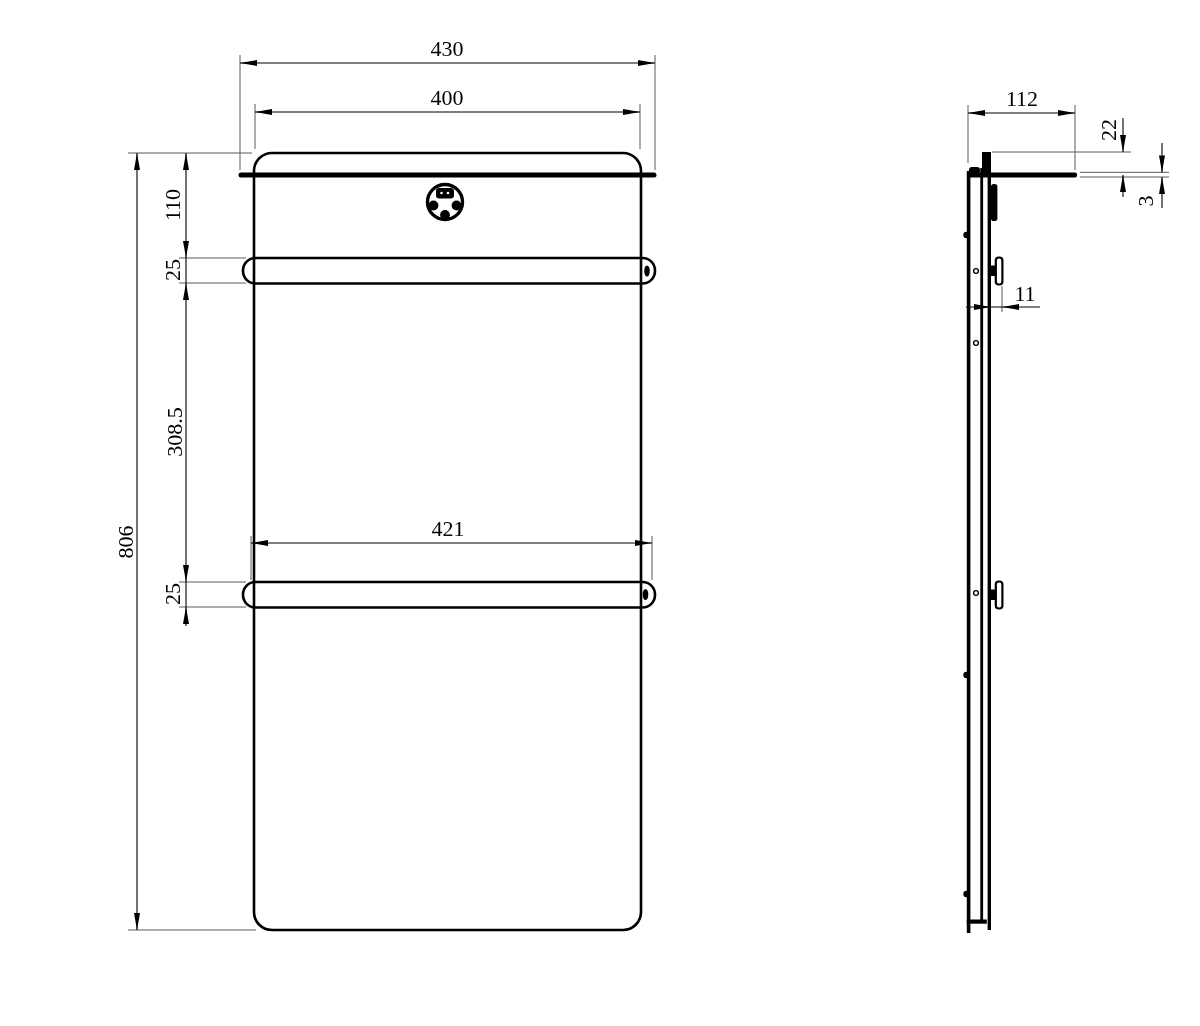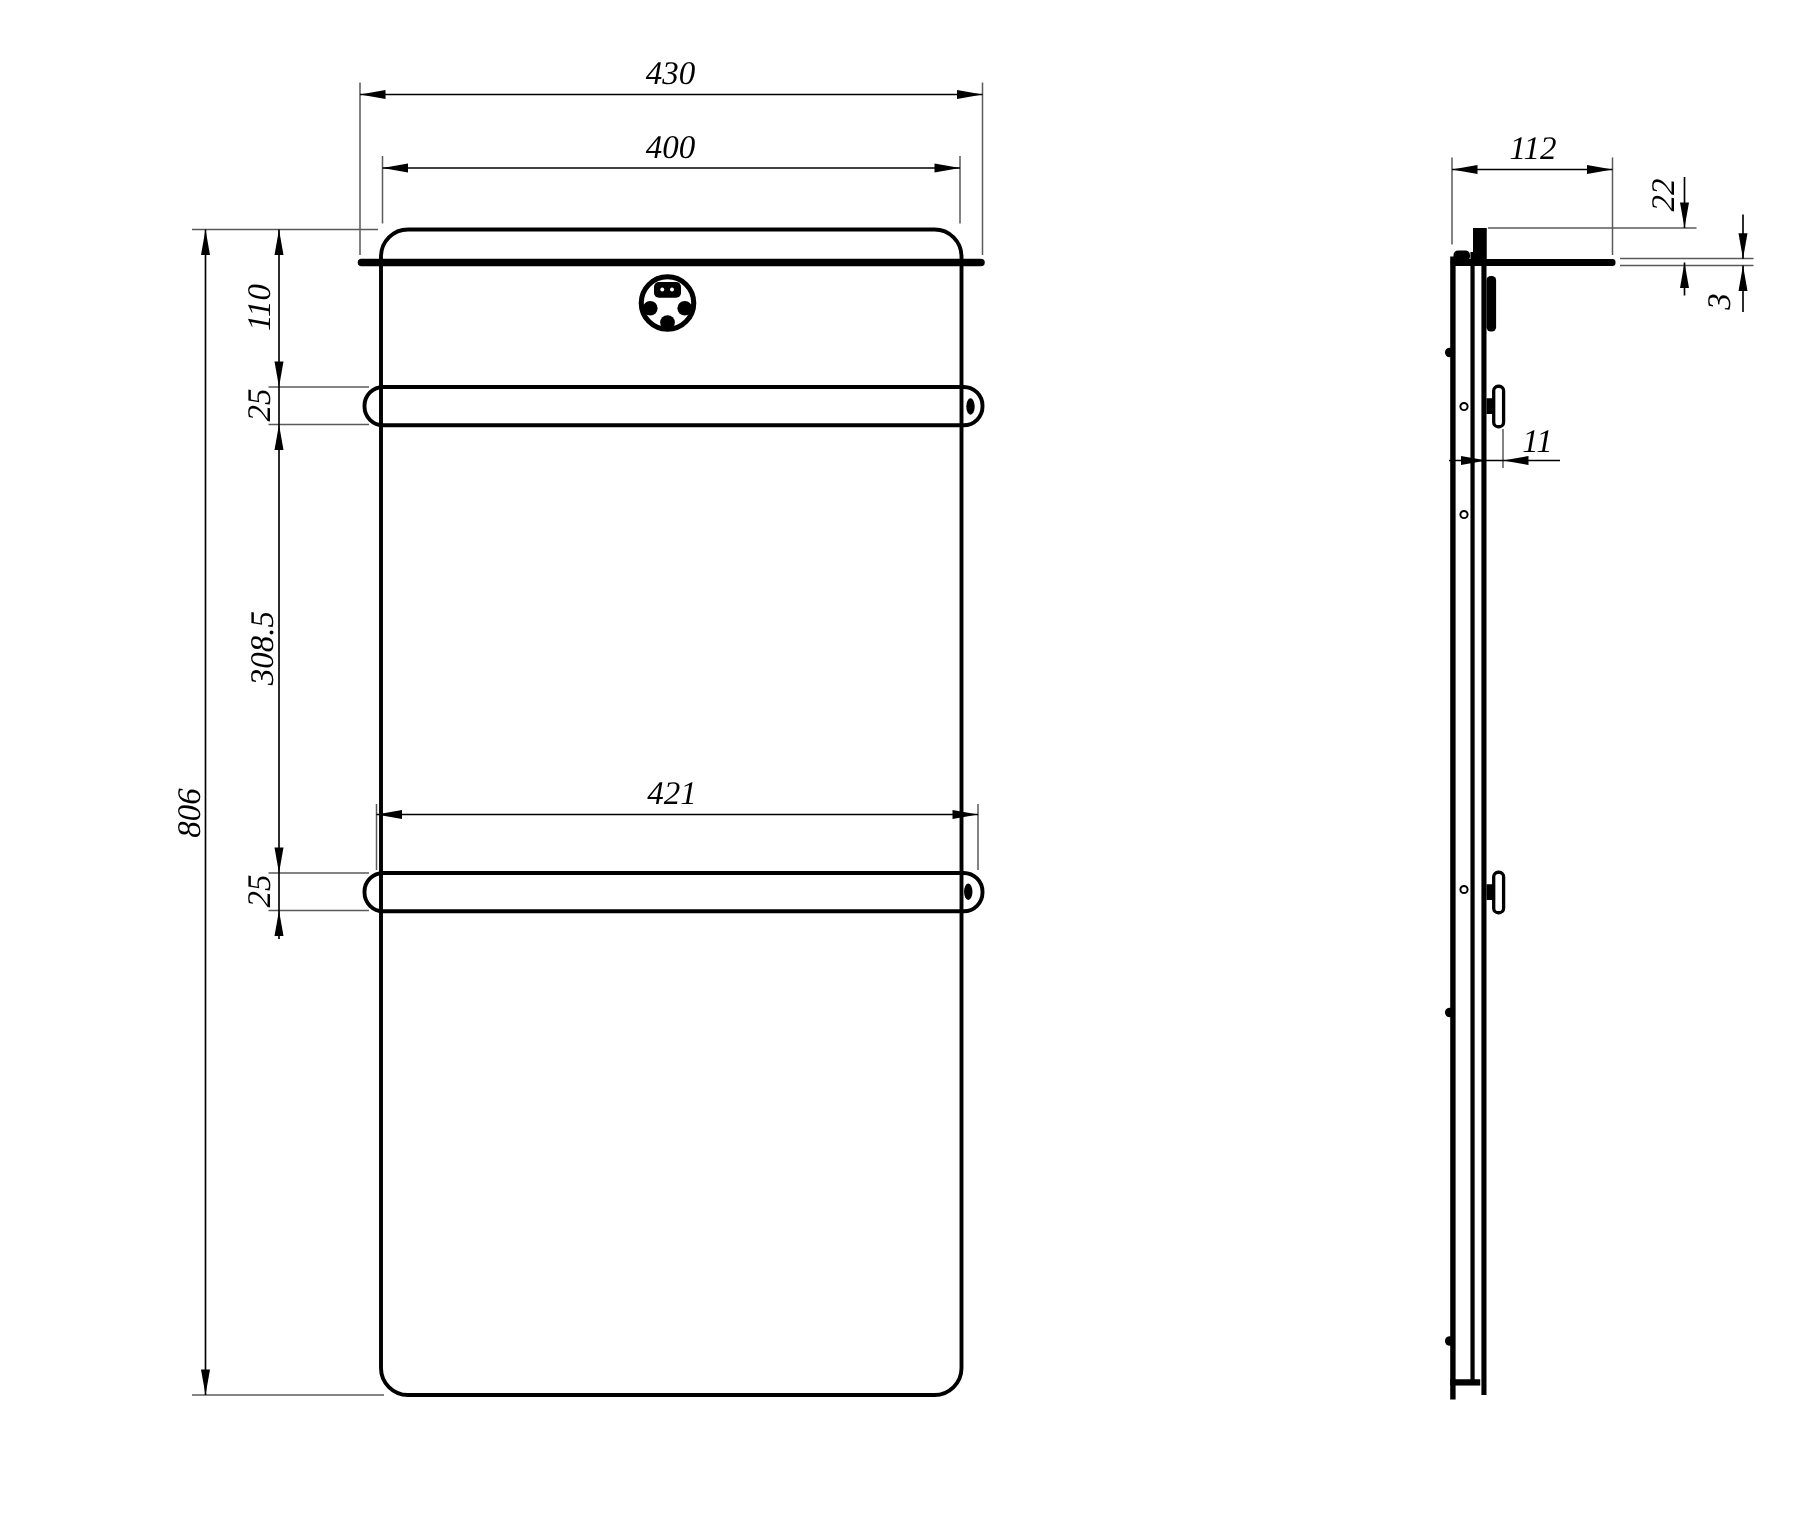--- a/index.html
+++ b/index.html
@@ -1,17 +1,17 @@
 <!DOCTYPE html>
 <html><head>
 <meta charset="utf-8">
 <style>
   html,body{margin:0;padding:0;background:#fff;}
   .canvas{position:relative;width:1200px;height:1026px;background:#fff;overflow:hidden;
-          font-family:"Liberation Serif", serif;font-style:italic;}
+          font-family:"Liberation Serif", serif;}
   svg{display:block;}
   .outline{fill:none;stroke:#000;stroke-width:2.6;}
   .outline-thin{fill:none;stroke:#000;stroke-width:2.2;}
   .solid{fill:#000;stroke:none;}
   .dim{stroke:#000;stroke-width:1.1;fill:none;}
   .ext{stroke:#5a5a5a;stroke-width:1;fill:none;}
   .arr{fill:#000;stroke:none;}
   .hole{fill:#fff;stroke:#000;stroke-width:1.3;}
   text.dimlabel{font-family:"Liberation Serif", serif;font-size:22px;fill:#000;text-anchor:middle;}
 </style>

